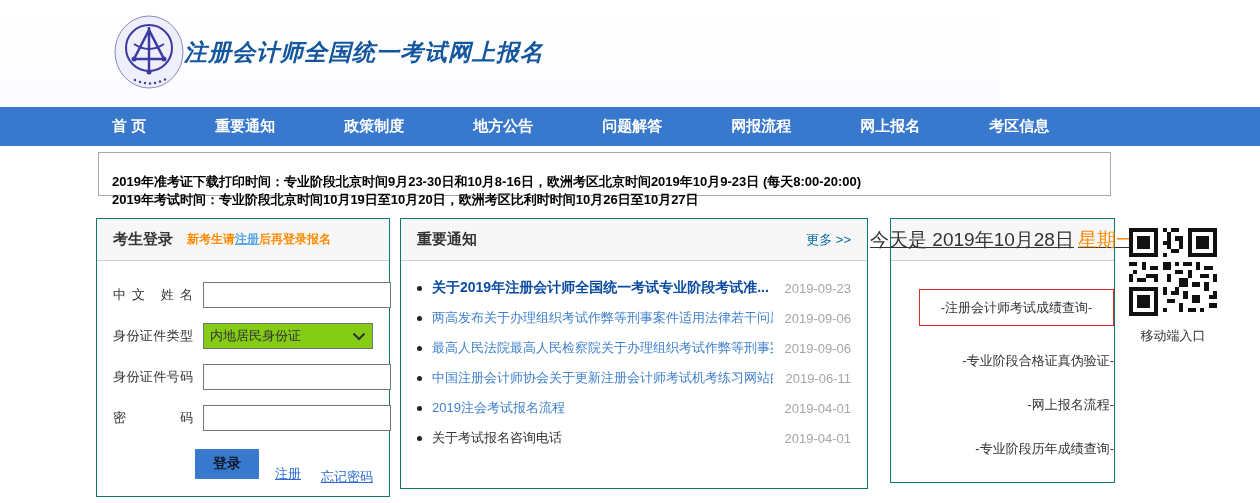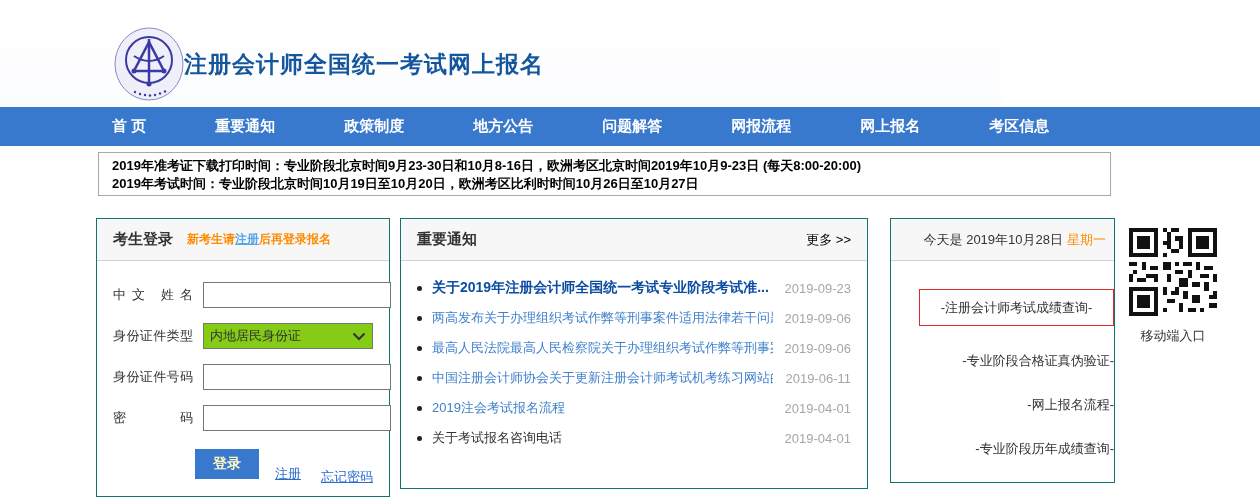--- a/index.html
+++ b/index.html
@@ -4,74 +4,74 @@
 <style>
   * { margin:0; padding:0; box-sizing:border-box; }
   html,body { width:1260px; height:503px; }
   body {
     position:relative;
     background:#ffffff;
     font-family:"Liberation Sans", sans-serif;
     overflow:hidden;
   }
   
-  .site-header { position:absolute; left:0; top:12px; width:1001px; height:107px;
-    background:linear-gradient(180deg,#ffffff 0%,#fbfcfe 100%); }
+  .site-header { position:absolute; left:0; top:0; width:1001px; height:107px;
+    background:linear-gradient(180deg,#ffffff 0%,#fbfcfe 100%);font-style:italic; }
   .logo { position:absolute; left:113px; top:14px; width:72px; height:76px; }
   .site-title { position:absolute; left:184px; top:37px; font-size:23px; font-weight:bold;
     color:#14569d; letter-spacing:1px; white-space:nowrap; }
   
   .nav { position:absolute; left:0; top:107px; width:1260px; height:39px; background:#3879cd;
     display:flex; align-items:center; padding-left:112px; }
   .nav a { color:#ffffff; font-size:15px; font-weight:bold; text-decoration:none;
     margin-right:69px; white-space:nowrap; cursor:pointer; }
   
   .announcement { position:absolute; left:98px; top:152px; width:1013px; height:44px;
-    border:1px solid #a8a8a8; background:#ffffff; padding:4px 13px;
+    border:1px solid #a8a8a8; background:#ffffff; padding:20px 13px;
     font-size:13px; font-weight:bold; color:#000; line-height:18px; white-space:nowrap; }
   
   .panel { position:absolute; border:1px solid #0f766e; background:#ffffff; }
   .panel-header { height:42px; background:#f7f7f7; border-bottom:1px solid #d2d2d2;
     display:flex; align-items:center; padding:0 16px; }
   
   .login-panel { left:96px; top:218px; width:294px; height:279px; }
   .login-title { font-size:15px; font-weight:bold; color:#333; }
   .login-hint { margin-left:14px; font-size:12px; font-weight:bold; color:#ff8a00; white-space:nowrap; }
   .login-hint a { color:#56a5e8; text-decoration:underline; cursor:pointer; }
   .form-row { display:flex; align-items:center; margin:15px 16px 0 16px; }
   .form-row.first { margin-top:21px; }
   .form-label { width:80px; font-size:13px; color:#333; text-align:justify;
     text-align-last:justify; margin-right:10px; flex:none; }
   .text-input { flex:1; height:26px; border:1px solid #767676; background:#fff;
     font-size:13px; padding:0 5px; font-family:"Liberation Sans",sans-serif; outline:none; }
   .select-box { flex:1; height:26px; border:1px solid #767676; background:#84cc16;
     display:flex; align-items:center; padding:0 6px; font-size:13px; color:#333; cursor:pointer; }
   .select-box .chev { margin-left:auto; display:flex; }
   .btn-row { display:flex; align-items:flex-start; margin:18px 16px 0 98px; }
-  .login-btn { width:64px; height:30px; background:#3879cd; color:#fef9c3; border:0;
+  .login-btn { width:64px; height:30px; background:#3879cd; color:#0f172a; border:0;
     font-size:14px; font-weight:bold; cursor:pointer; font-family:"Liberation Sans",sans-serif; }
   .reg-link { margin-left:16px; margin-top:16px; font-size:13px; color:#2b6bd0;
     text-decoration:underline; cursor:pointer; }
   .forgot-link { margin-left:20px; margin-top:19px; font-size:13px; color:#2b6bd0;
     text-decoration:underline; cursor:pointer; }
   
   .notice-panel { left:400px; top:218px; width:468px; height:271px; }
   .notice-title { font-size:15px; font-weight:bold; color:#333; }
-  .more-link { margin-left:auto; font-size:13px; color:#000000; text-decoration:none; cursor:pointer; }
+  .more-link { margin-left:auto; font-size:13px; color:#0369a1; text-decoration:none; cursor:pointer; }
   .notice-list { padding:12px 16px 0 16px; }
   .notice-item { display:flex; align-items:center; height:30px; }
   .bullet { width:5px; height:5px; border-radius:50%; background:#222; margin-right:10px; flex:none; }
   .n-text { flex:1; font-size:13px; color:#4080cc; white-space:nowrap; overflow:hidden;
     text-decoration:none; cursor:pointer; }
   .n-text.emph { color:#0c4da2; font-weight:bold; font-size:14px; }
   .n-text.plain { color:#333; cursor:pointer; }
   .n-date { margin-left:12px; font-size:13px; color:#a6a6a6; flex:none; }
   
   .today-panel { left:890px; top:218px; width:225px; height:265px; }
-  .today-header { justify-content:flex-end; padding:0 8px; font-size:13px; color:#333; white-space:nowrap; }
+  .today-header { justify-content:center; padding:0 8px; font-size:19px; color:#333; white-space:nowrap;text-decoration:underline; }
   .weekday { color:#ff8a00; margin-left:4px; }
   .today-links { display:flex; flex-direction:column; align-items:flex-end; }
   .hot-box { margin-top:28px; width:195px; border:1px solid #e02a2a; padding:8px 2px; text-align:center; }
   .t-link { font-size:13px; color:#333; text-decoration:none; cursor:pointer; white-space:nowrap; }
   .t-link.spaced { margin-top:26px; }
   
   .qr-wrap { position:absolute; left:1128px; top:228px; width:90px; text-align:center; }
   .qr-label { margin-top:7px; font-size:13px; color:#333; white-space:nowrap; }
 </style>
 </head>

